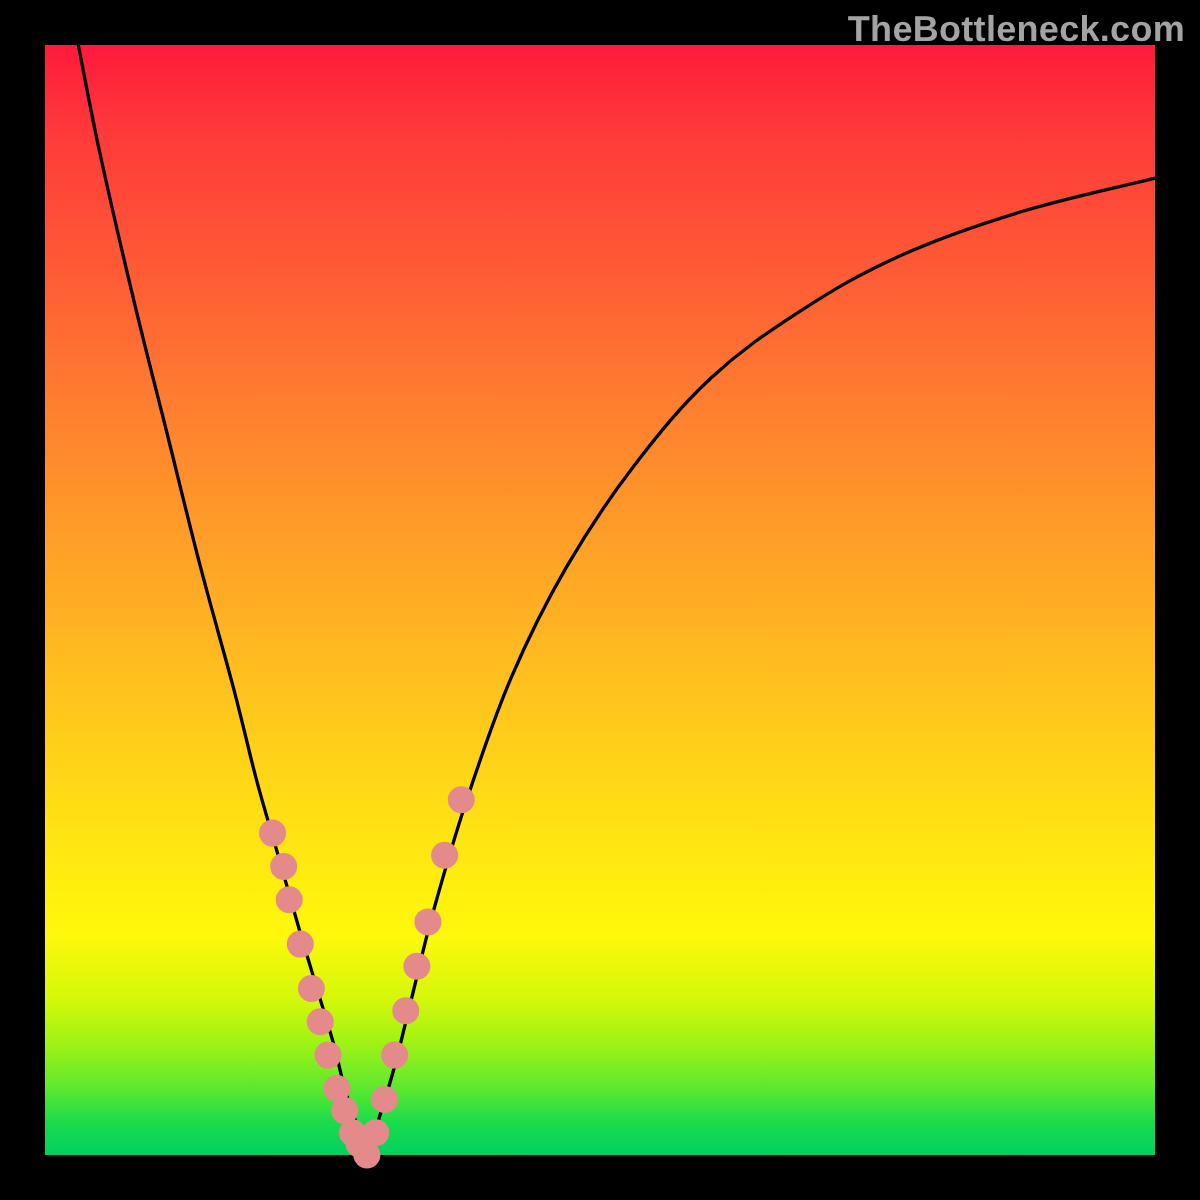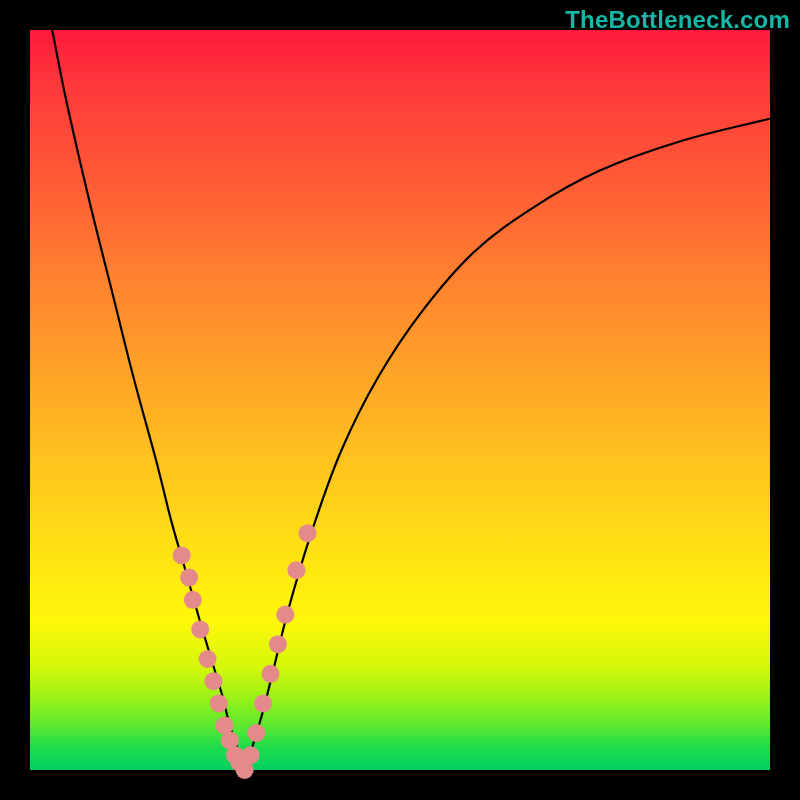--- a/index.html
+++ b/index.html
@@ -38,21 +38,21 @@
       #9ef215 90%,
       #5de82e 94%,
       #1cdc4b 97%,
       #00d060 100%
     );
   }
   .watermark {
     position: absolute;
     top: 6px;
     right: 10px;
-    color: #14b8a6;
+    color: #a3a3a3;
     font-size: 24px;
     font-weight: 600;
     letter-spacing: 0.2px;
     user-select: none;
     z-index: 5;
   }
   svg.curves {
     position: absolute;
     left: 0;
     top: 0;

